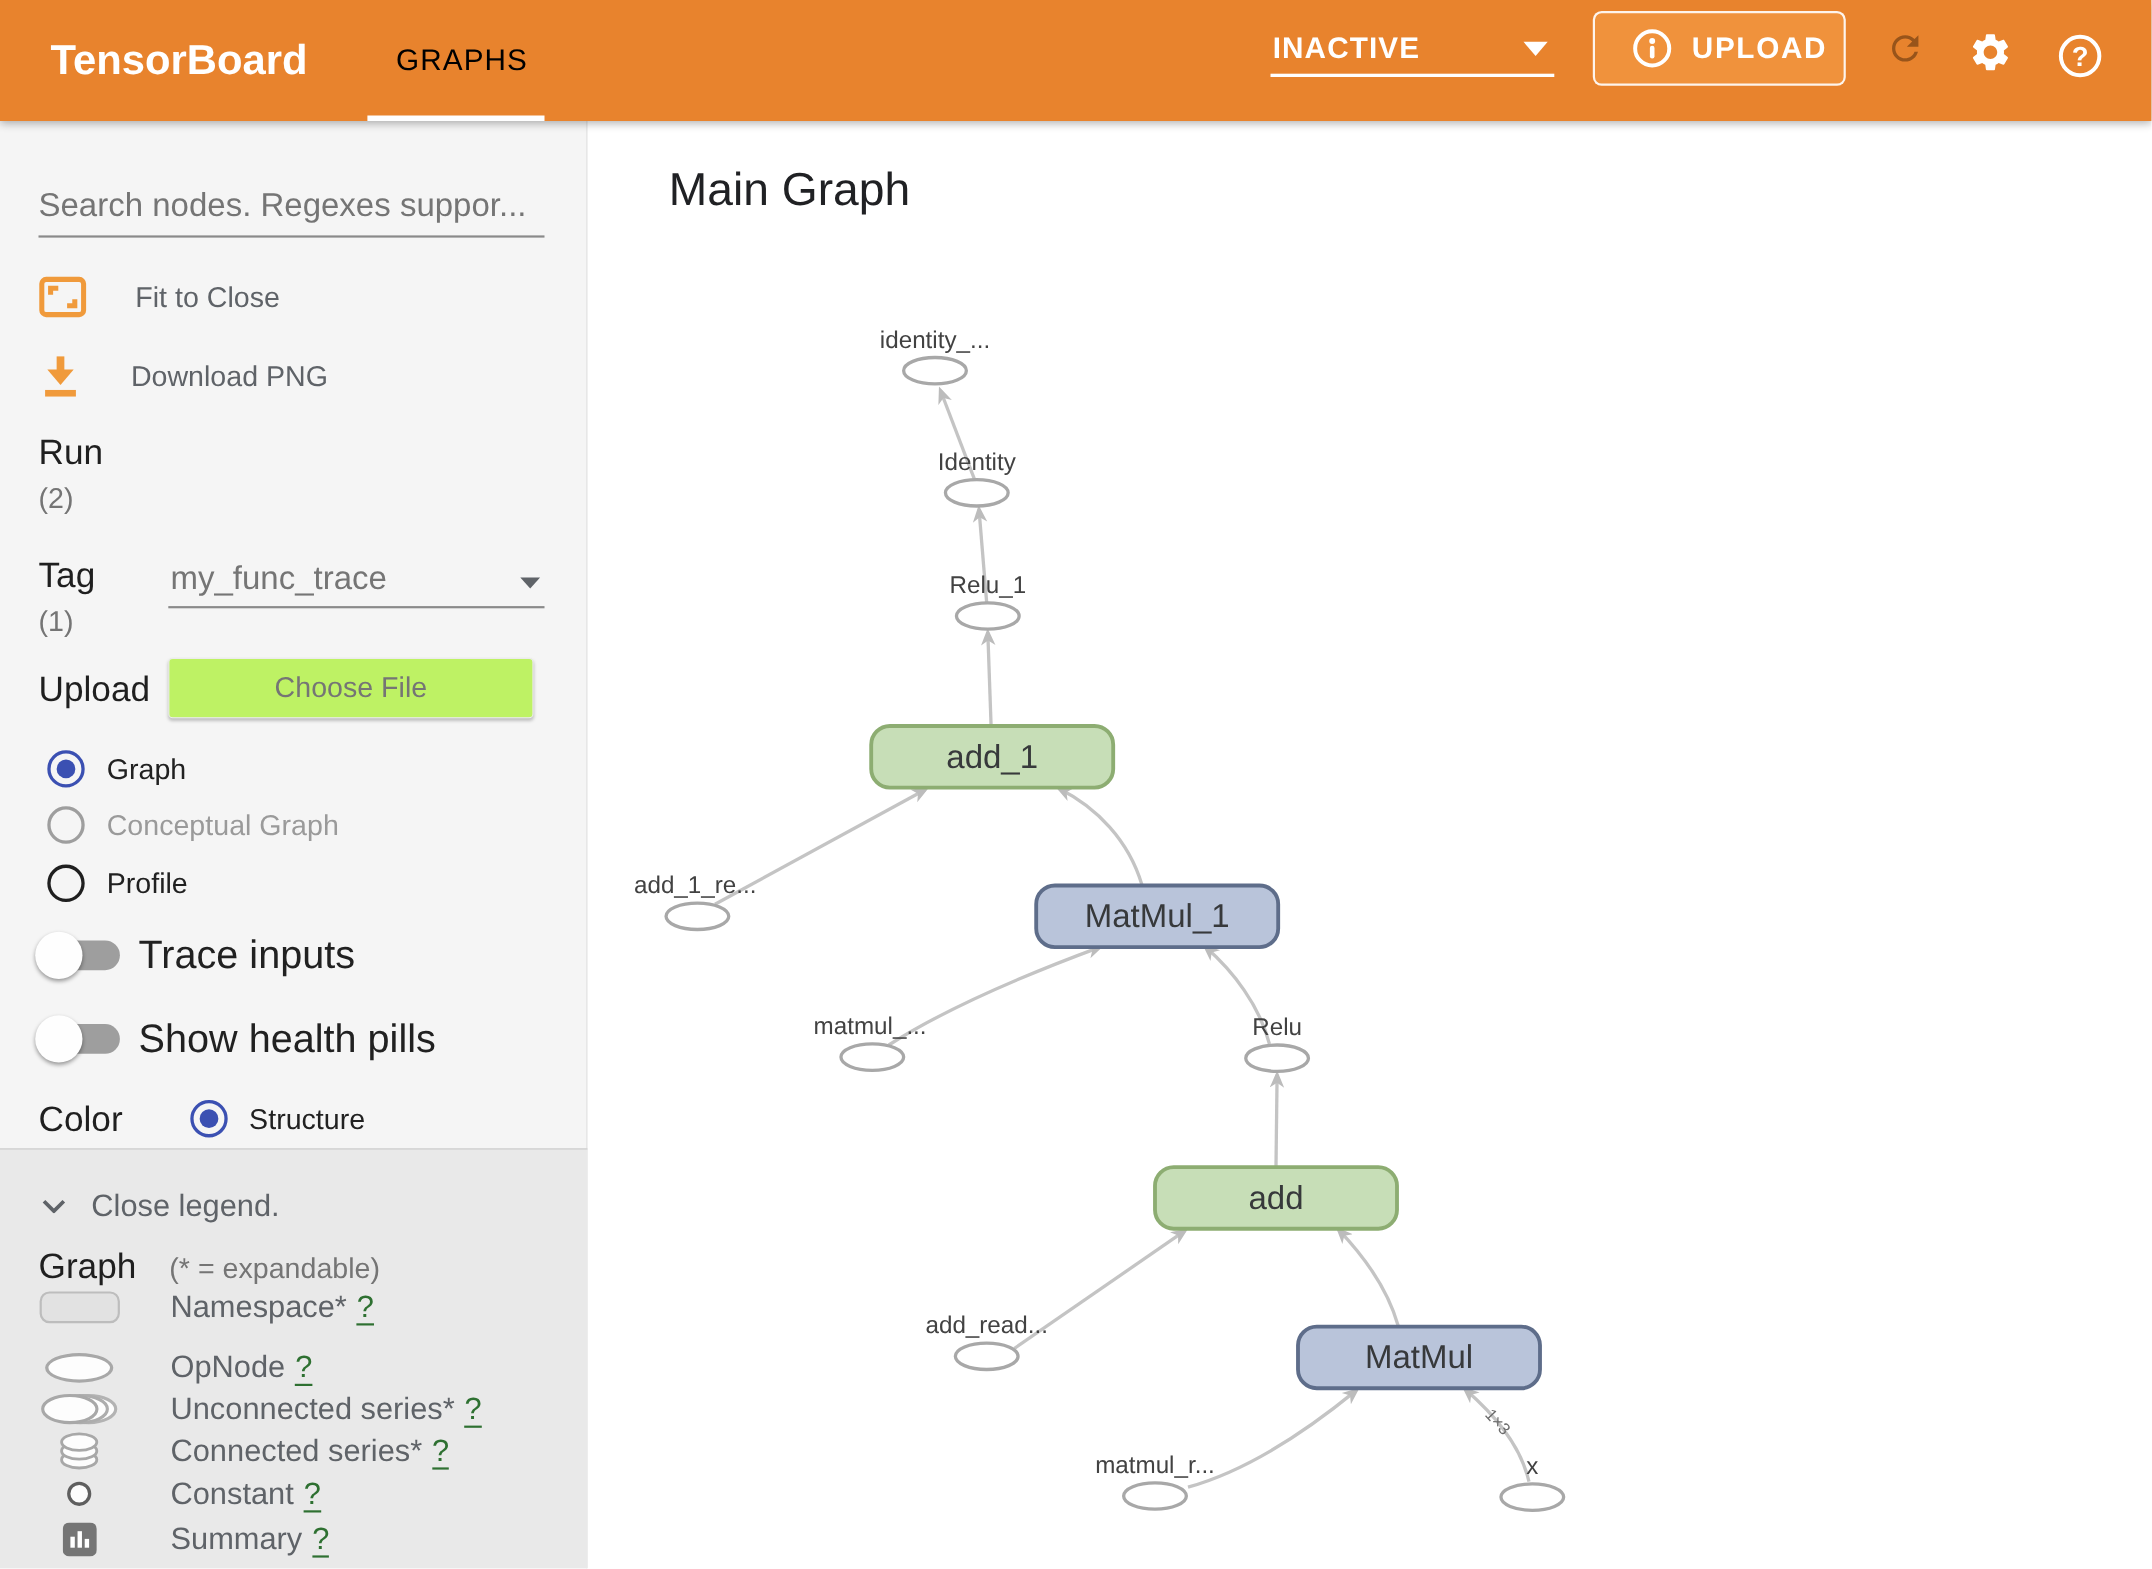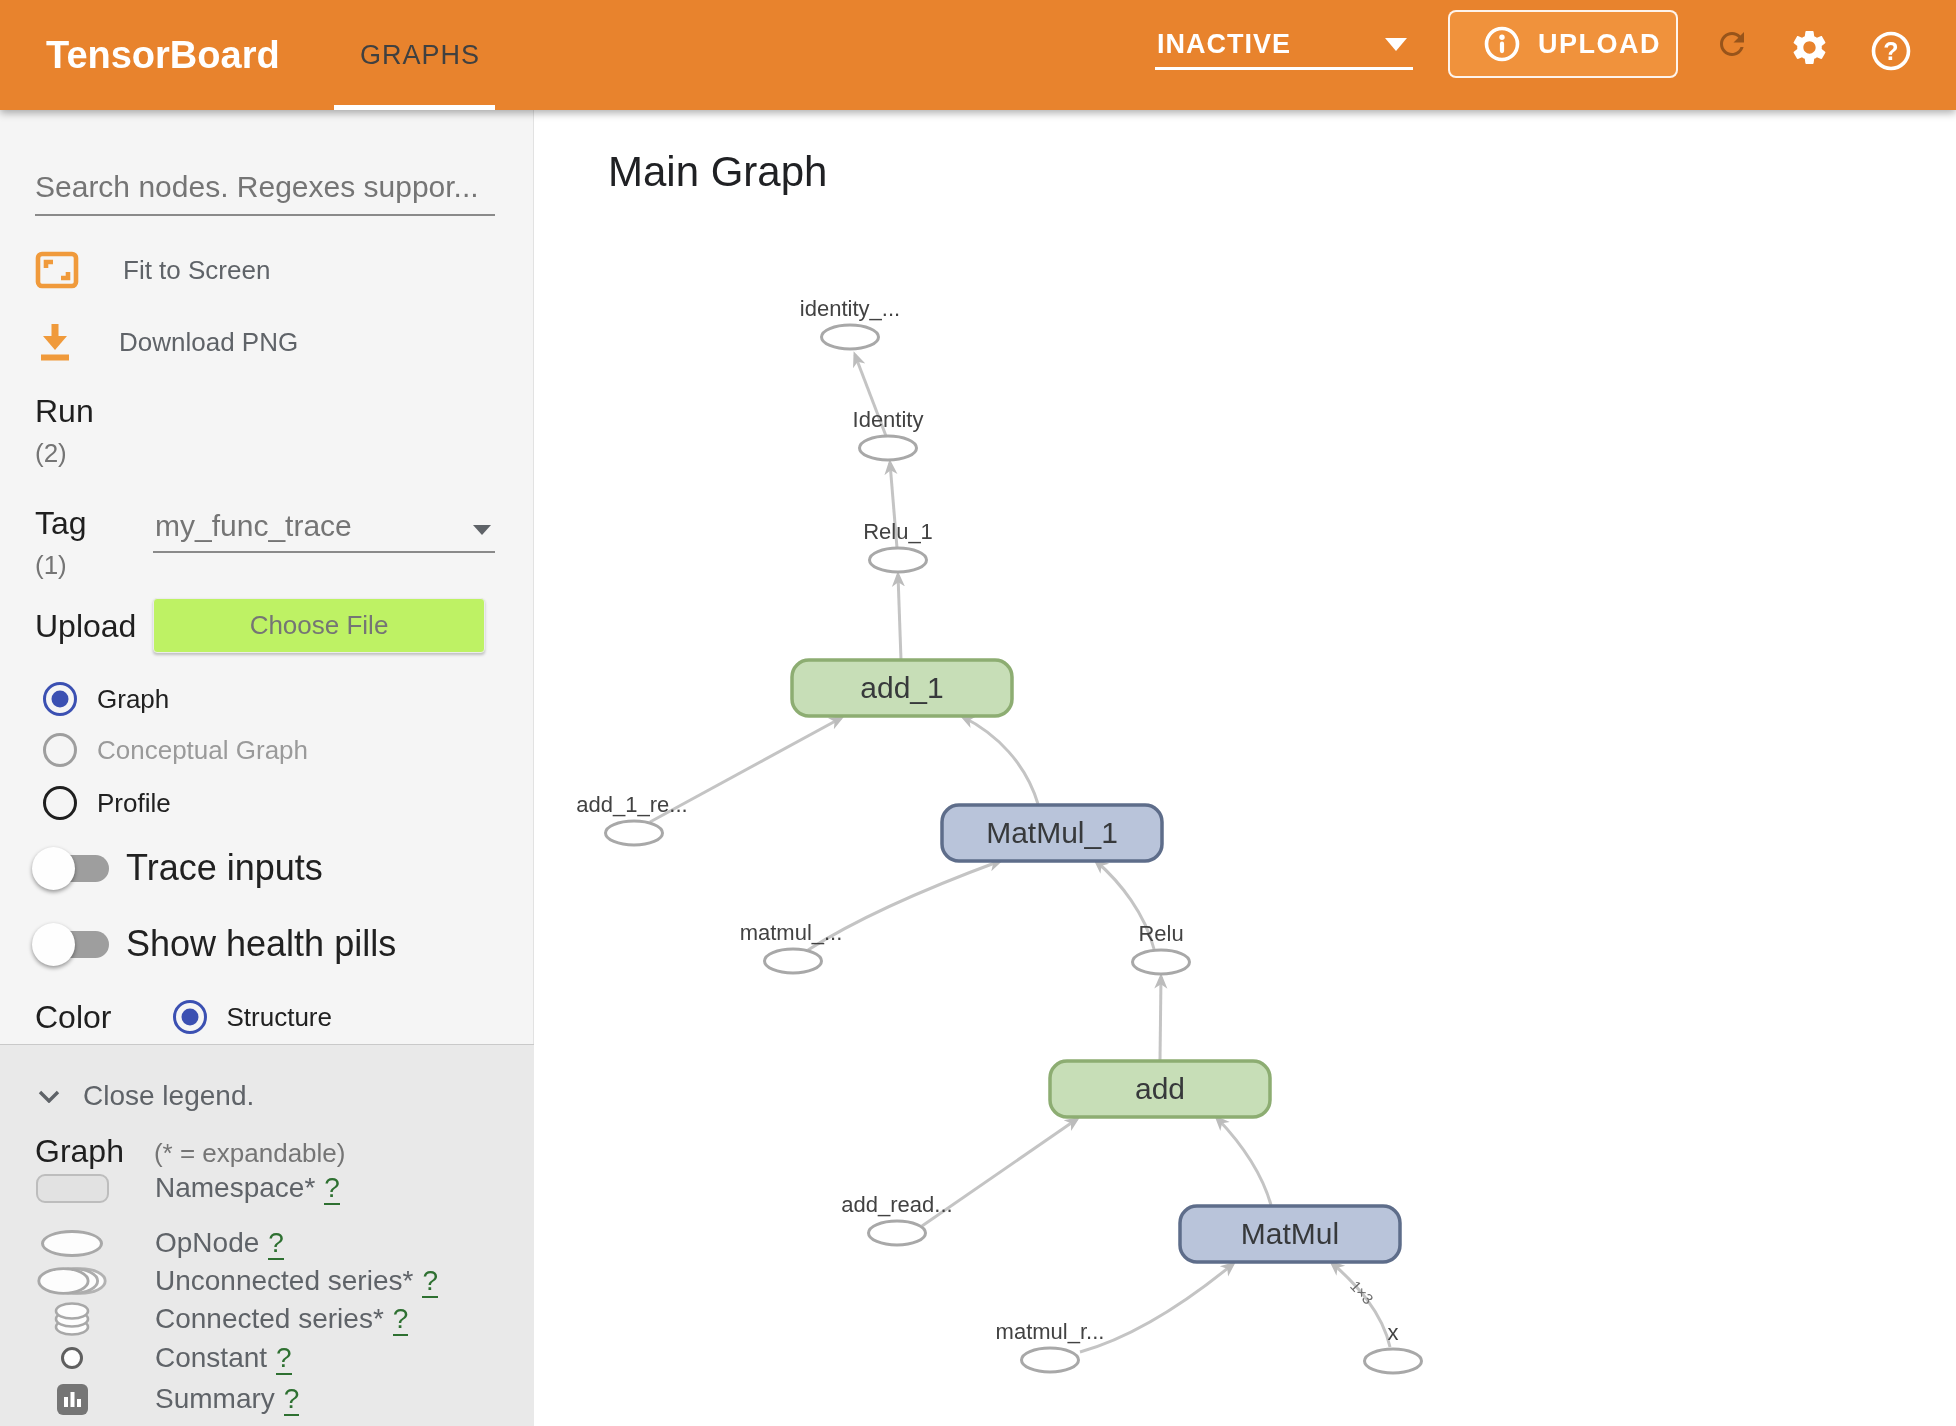--- a/index.html
+++ b/index.html
@@ -6,21 +6,21 @@
   html,body { width:1956px; height:1426px; overflow:hidden;
     font-family:"Liberation Sans", sans-serif; background:#fff; }
   #app { position:relative; width:1647px; height:1426px; }
 
   
   .header { position:absolute; left:0; top:0; width:1956px; height:110px;
     background:#e8832d; z-index:30; box-shadow:0 3px 8px rgba(0,0,0,0.32); }
   .logo { position:absolute; left:46px; top:0; height:110px; display:flex; align-items:center;
     color:#fff; font-size:38px; font-weight:bold; }
   .tab { position:absolute; left:360px; top:0; height:110px; display:flex; align-items:center;
-    color:#404040; font-size:27px; font-weight:500; letter-spacing:1px; cursor:pointer; }
+    color:#000000; font-size:27px; font-weight:500; letter-spacing:1px; cursor:pointer; }
   .tab-underline { position:absolute; left:334px; bottom:0; width:161px; height:5px; background:#fff; }
   .status-select { position:absolute; left:1155px; top:22px; width:258px; height:48px;
     border-bottom:3px solid #fff; display:flex; align-items:center; justify-content:space-between;
     padding:0 6px 0 2px; cursor:pointer; }
   .status-select .status-text { color:#fff; font-size:27px; font-weight:bold; letter-spacing:1px; }
   .tri-down-white { width:0; height:0; border-left:11px solid transparent;
     border-right:11px solid transparent; border-top:13px solid #fff; }
   .upload-btn { position:absolute; left:1448px; top:10px; width:230px; height:68px;
     background:#f0923c; border:2px solid rgba(255,255,255,0.9); border-radius:8px;
     display:flex; align-items:center; padding-left:32px; gap:16px; cursor:pointer; }
@@ -139,21 +139,21 @@
   <div class="sidebar">
 
     <input class="search-input" type="text" placeholder="Search nodes. Regexes suppor..." style="">
 
     <div class="srow tool-row" style="top:136px;">
       <svg width="44" height="38" viewBox="0 0 44 38">
         <rect x="3" y="3" width="38" height="32" rx="4" fill="none" stroke="#f09a3b" stroke-width="4.6"></rect>
         <path d="M11 17 V11 H18" fill="none" stroke="#f09a3b" stroke-width="4.6"></path>
         <path d="M33 21 V27 H26" fill="none" stroke="#f09a3b" stroke-width="4.6"></path>
       </svg>
-      <span class="tool-label">Fit to Screen</span>
+      <span class="tool-label">Fit to Close</span>
     </div>
 
     <div class="srow tool-row" style="top:208px;">
       <svg width="40" height="42" viewBox="0 0 40 42">
         <rect x="16.5" y="3" width="7" height="13" fill="#f09a3b"></rect>
         <polygon points="8,15 32,15 20,29" fill="#f09a3b"></polygon>
         <rect x="6" y="33.5" width="28" height="6" fill="#f09a3b"></rect>
       </svg>
       <span class="tool-label">Download PNG</span>
     </div>

